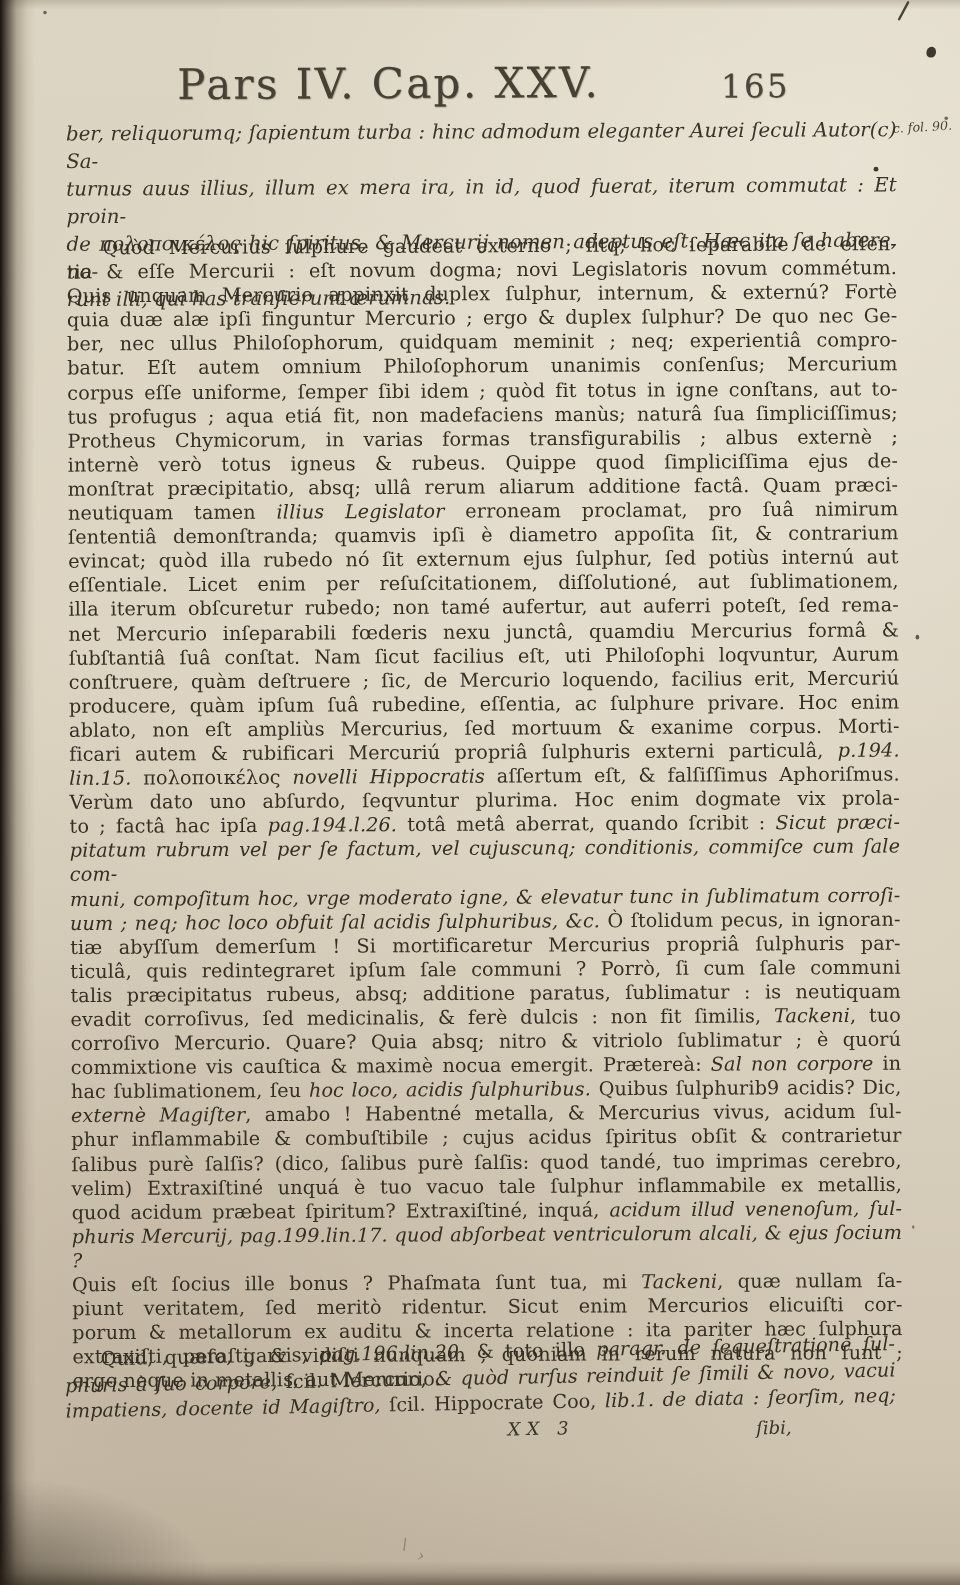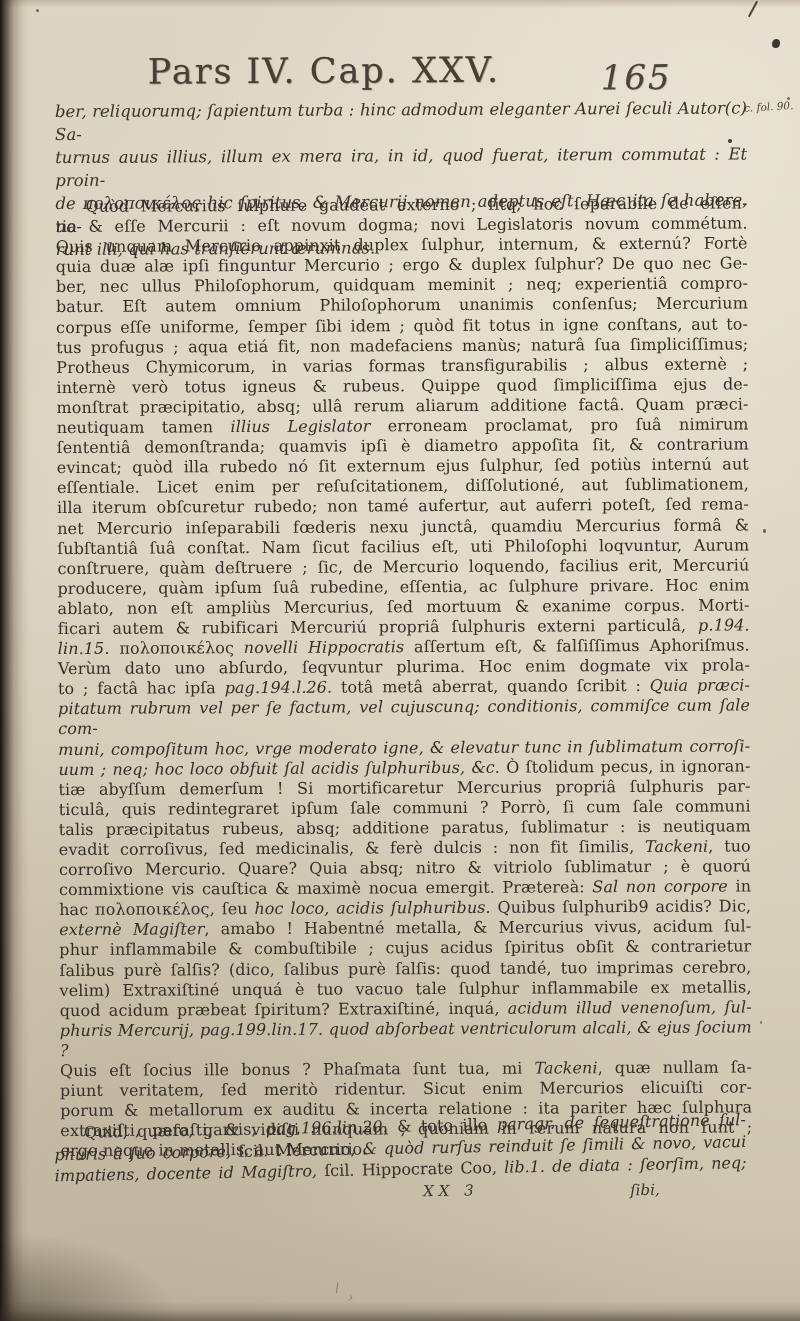--- a/index.html
+++ b/index.html
@@ -35,23 +35,22 @@
   }
   .content{transform:rotate(-0.3deg);transform-origin:60px 120px;}
   .heading{
     position:absolute;left:148px;top:52px;
     font-size:35px;letter-spacing:2px;color:#464035;
     text-shadow:0.6px 0.6px 0.9px rgba(64,55,44,0.55);
     white-space:nowrap;
   }
   .folio{
     position:absolute;left:601px;top:60px;
-    font-size:34px;letter-spacing:2px;color:#4a443a;
+    font-size:27px;letter-spacing:2px;color:#4a443a;
     text-shadow:0.5px 0.5px 0.8px rgba(64,55,44,0.5);
-    font-style:italic;
   }
   .margin-note{
     position:absolute;left:744px;top:104px;width:54px;
     font-style:italic;font-size:10.5px;color:#4a4335;
     transform:rotate(-3deg);line-height:12px;white-space:nowrap;
   }
   .para{position:absolute;left:55px;width:692px;}
   .para .text-line{
     text-align:justify;text-align-last:justify;
     white-space:normal;
@@ -137,31 +136,31 @@
         <div class="text-line"><span>eſſentiale.  Licet enim per reſuſcitationem, diſſolutioné, aut ſublimationem,</span></div>
         <div class="text-line"><span>illa iterum obſcuretur rubedo; non tamé aufertur, aut auferri poteſt, ſed rema-</span></div>
         <div class="text-line"><span>net Mercurio inſeparabili fœderis nexu junctâ, quamdiu Mercurius formâ &amp;</span></div>
         <div class="text-line"><span>ſubſtantiâ ſuâ conſtat. Nam ſicut facilius eſt, uti Philoſophi loqvuntur, Aurum</span></div>
         <div class="text-line"><span>conſtruere, quàm deſtruere ; ſic, de Mercurio loquendo, facilius erit, Mercuriú</span></div>
         <div class="text-line"><span>producere, quàm ipſum ſuâ rubedine, eſſentia, ac ſulphure privare. Hoc enim</span></div>
         <div class="text-line"><span>ablato, non eſt ampliùs Mercurius, ſed mortuum &amp; exanime corpus.  Morti-</span></div>
         <div class="text-line"><span>ficari autem &amp; rubificari Mercuriú propriâ ſulphuris externi particulâ, </span><span class="it">p.194.</span></div>
         <div class="text-line"><span class="it">lin.15.</span><span> πολοποικέλος </span><span class="it">novelli Hippocratis</span><span> aſſertum eſt, &amp; falſiſſimus Aphoriſmus.</span></div>
         <div class="text-line"><span>Verùm dato uno abſurdo, ſeqvuntur plurima.  Hoc enim dogmate vix prola-</span></div>
-        <div class="text-line"><span>to ; factâ hac ipſa </span><span class="it">pag.194.l.26.</span><span> totâ metâ aberrat, quando ſcribit : </span><span class="it">Quia præci-</span></div>
+        <div class="text-line"><span>to ; factâ hac ipſa </span><span class="it">pag.194.l.26.</span><span> totâ metâ aberrat, quando ſcribit : </span><span class="it">Sicut præci-</span></div>
         <div class="text-line"><span class="it">pitatum rubrum vel per ſe factum, vel cujuscunq; conditionis, commiſce cum ſale com-</span></div>
         <div class="text-line"><span class="it">muni, compoſitum hoc, vrge moderato igne, &amp; elevatur tunc in ſublimatum corroſi-</span></div>
         <div class="text-line"><span class="it">uum ; neq; hoc loco obfuit ſal acidis ſulphuribus, &amp;c.</span><span> Ò ſtolidum pecus, in ignoran-</span></div>
         <div class="text-line"><span>tiæ abyſſum demerſum ! Si mortificaretur Mercurius propriâ ſulphuris par-</span></div>
         <div class="text-line"><span>ticulâ, quis redintegraret ipſum ſale communi ? Porrò, ſi cum ſale communi</span></div>
         <div class="text-line"><span>talis præcipitatus rubeus, absq; additione paratus, ſublimatur : is neutiquam</span></div>
         <div class="text-line"><span>evadit corroſivus, ſed medicinalis, &amp; ferè dulcis : non fit ſimilis, </span><span class="it">Tackeni</span><span>, tuo</span></div>
         <div class="text-line"><span>corroſivo Mercurio.  Quare? Quia absq; nitro &amp; vitriolo ſublimatur ; è quorú</span></div>
         <div class="text-line"><span>commixtione vis cauſtica &amp; maximè nocua emergit. Prætereà: </span><span class="it">Sal non corpore</span><span> in</span></div>
-        <div class="text-line"><span>hac πολοποικέλος, ſeu </span><span class="it">hoc loco, acidis ſulphuribus.</span><span> Quibus ſulphurib9 acidis? Dic,</span></div>
+        <div class="text-line"><span>hac ſublimationem, ſeu </span><span class="it">hoc loco, acidis ſulphuribus.</span><span> Quibus ſulphurib9 acidis? Dic,</span></div>
         <div class="text-line"><span class="it">externè Magiſter</span><span>, amabo ! Habentné metalla, &amp; Mercurius vivus, acidum ſul-</span></div>
         <div class="text-line"><span>phur inflammabile &amp; combuſtibile ; cujus acidus ſpiritus obſit &amp; contrarietur</span></div>
         <div class="text-line"><span>ſalibus purè ſalſis? (dico, ſalibus purè ſalſis: quod tandé, tuo imprimas cerebro,</span></div>
         <div class="text-line"><span>velim) Extraxiſtiné unquá è tuo vacuo tale ſulphur inflammabile ex metallis,</span></div>
         <div class="text-line"><span>quod acidum præbeat ſpiritum? Extraxiſtiné, inquá, </span><span class="it">acidum illud venenoſum, ſul-</span></div>
         <div class="text-line"><span class="it">phuris Mercurij, pag.199.lin.17. quod abſorbeat ventriculorum alcali, &amp; ejus ſocium ?</span></div>
         <div class="text-line"><span>Quis eſt ſocius ille bonus ?  Phaſmata ſunt tua, mi </span><span class="it">Tackeni</span><span>, quæ nullam ſa-</span></div>
         <div class="text-line"><span>piunt veritatem, ſed meritò ridentur.  Sicut enim Mercurios elicuiſti cor-</span></div>
         <div class="text-line"><span>porum &amp; metallorum ex auditu &amp; incerta relatione : ita pariter hæc ſulphura</span></div>
         <div class="text-line"><span>extraxiſti, paraſti, &amp; vidiſti nunquam ; quoniam in rerum natura non ſunt ;</span></div>

